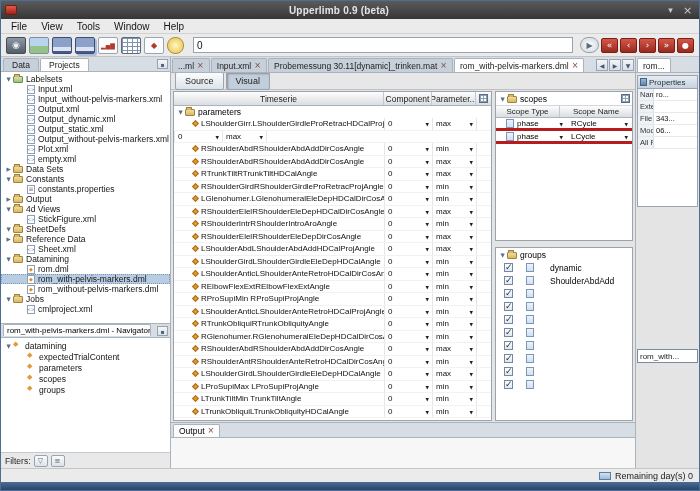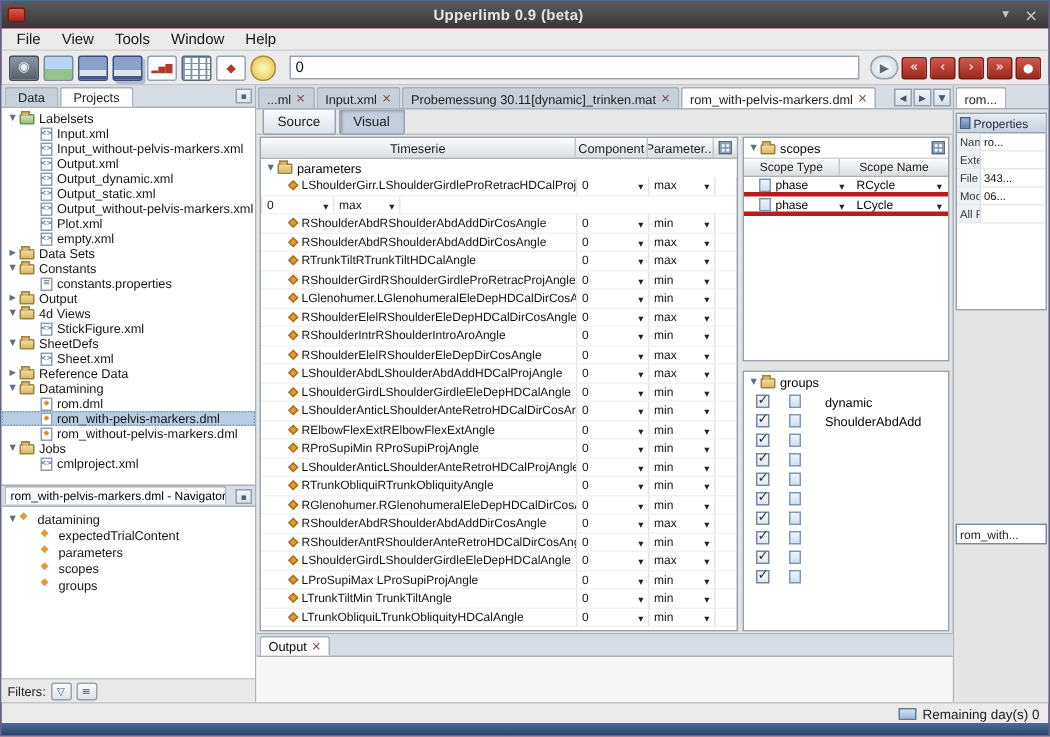--- a/index.html
+++ b/index.html
@@ -1,18 +1,18 @@
 <!DOCTYPE html>
 <html><head>
 <meta charset="utf-8">
 <style>
   *{margin:0;padding:0;box-sizing:border-box}
   html,body{width:700px;height:491px}
   body{font-family:"Liberation Sans",sans-serif;background:#8f8f8f;overflow:hidden}
-  .window{position:relative;width:700px;height:491px;background:#be185d;border:1px solid #4e6d94;overflow:hidden}
+  .window{position:relative;width:700px;height:491px;background:#7dd3fc;border:1px solid #4e6d94;overflow:hidden}
 
   
   .titlebar{position:absolute;left:0;top:0;right:0;height:18px;background:linear-gradient(#5b5b5b,#363636);display:flex;align-items:center;padding:0 4px}
   .appicon{width:12px;height:10px;background:linear-gradient(#e2594c,#9e2419);border:1px solid #761a10;border-radius:2px;flex:none}
   .title{flex:1;text-align:center;color:#e4e4e4;font-size:10px;font-weight:bold;letter-spacing:.2px;white-space:nowrap;overflow:hidden}
   .wbtn{width:15px;height:13px;margin-left:2px;color:#c9c9c9;font-size:9px;display:flex;align-items:center;justify-content:center;font-family:"DejaVu Sans",sans-serif}
   .wbtn.shade::after{content:"▾"}
   .wbtn.close::after{content:"\00D7";font-size:11px}
 
   
@@ -306,30 +306,30 @@
             <span class="ticon" data-icon="xml"></span>
             <span class="tlabel">StickFigure.xml</span>
           </div>
 
           <div class="trow" data-level="0">
             <span class="exp" data-exp="open"></span>
             <span class="ticon" data-icon="folder"></span>
             <span class="tlabel">SheetDefs</span>
           </div>
 
-          <div class="trow" data-level="1">
-            <span class="exp"></span>
-            <span class="ticon" data-icon="xml"></span>
-            <span class="tlabel">Sheet.xml</span>
-          </div>
-
           <div class="trow" data-level="0">
             <span class="exp" data-exp="closed"></span>
             <span class="ticon" data-icon="folder"></span>
             <span class="tlabel">Reference Data</span>
+          </div>
+
+          <div class="trow" data-level="1">
+            <span class="exp"></span>
+            <span class="ticon" data-icon="xml"></span>
+            <span class="tlabel">Sheet.xml</span>
           </div>
 
           <div class="trow" data-level="0">
             <span class="exp" data-exp="open"></span>
             <span class="ticon" data-icon="folder"></span>
             <span class="tlabel">Datamining</span>
           </div>
 
           <div class="trow" data-level="1">
             <span class="exp"></span>

